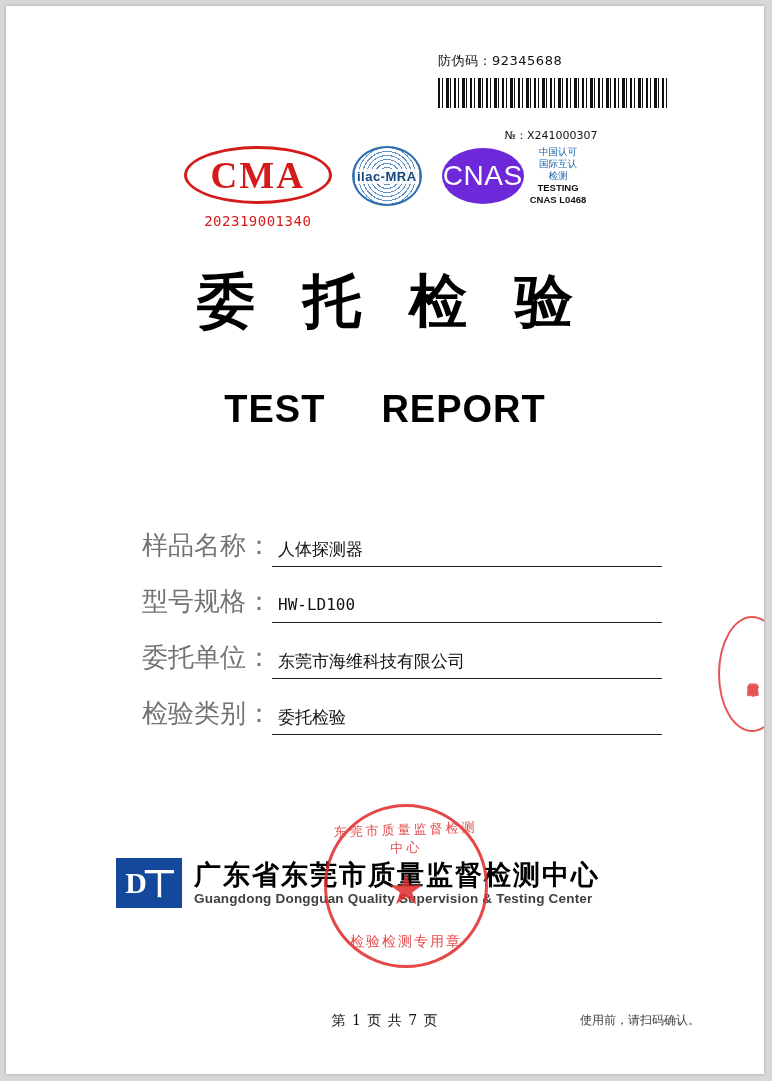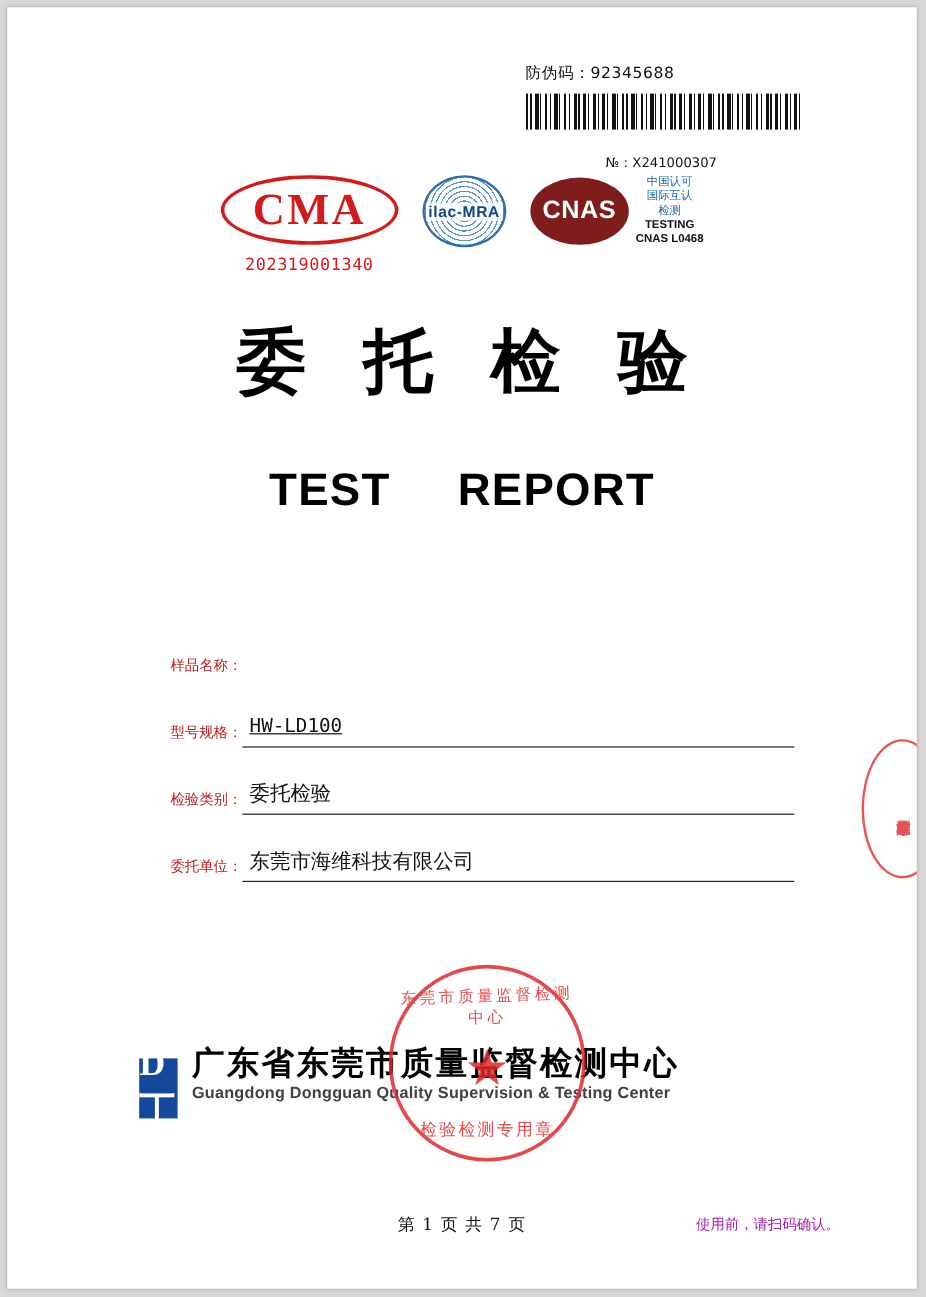--- a/index.html
+++ b/index.html
@@ -132,28 +132,28 @@
 
   .logo-cnas {
     display: flex;
     align-items: center;
     gap: 6px;
   }
   .cnas-oval {
     width: 82px;
     height: 56px;
     border-radius: 50%;
-    background: #7f1d1d;
+    background: #6d28d9;
     color: #fff;
     display: flex;
     align-items: center;
     justify-content: center;
     font-family: "Liberation Sans", sans-serif;
-    font-weight: bold;
-    font-size: 21px;
+    font-weight: normal;
+    font-size: 28px;
     letter-spacing: 0.5px;
   }
   .cnas-lines {
     font-size: 9.5px;
     line-height: 1.25;
     color: #111;
     font-family: "Liberation Sans", sans-serif;
     text-align: center;
   }
   .cnas-lines .cn { color: #1c63ad; }
@@ -195,64 +195,62 @@
     left: 136px;
     width: 520px;
   }
   .field {
     display: flex;
     align-items: flex-end;
     height: 56px;
   }
   .field-label {
     font-family: "DejaVu Serif", serif;
-    font-size: 12px;
-    color: #b91c1c;
+    font-size: 26px;
+    color: #737373;
     white-space: nowrap;
     padding-bottom: 4px;
   }
   .field-value {
     flex: 1;
     border-bottom: 1px solid #222;
     font-family: "DejaVu Serif", serif;
     font-size: 17px;
     color: #111;
     padding: 0 4px 5px 6px;
     min-height: 22px;
   }
   .field-value.mono {
     font-family: "DejaVu Sans Mono", monospace;
     font-size: 16px;
-    text-decoration: underline;
   }
 
   
   .org {
     position: absolute;
     top: 852px;
     left: 110px;
     width: 580px;
     display: flex;
     align-items: center;
     gap: 12px;
   }
   .org-mark {
-    width: 32px;
+    width: 66px;
     height: 50px;
     background: #14489c;
     color: #fff;
     font-family: "Liberation Serif", serif;
     font-weight: bold;
     font-size: 30px;
     display: flex;
     align-items: center;
     justify-content: center;
     letter-spacing: -2px;
     flex: none;
-    margin-top: 24px;
   }
   .org-text { text-align: left; }
   .org-cn {
     font-family: "DejaVu Serif", serif;
     font-weight: bold;
     font-size: 27px;
     color: #000;
     letter-spacing: 2px;
     line-height: 1.1;
   }
@@ -343,21 +341,21 @@
     background-image:
       repeating-linear-gradient(to right, #111 0 4px, #fff 4px 8px),
       repeating-linear-gradient(to bottom, #111 0 4px, rgba(255,255,255,0) 4px 8px);
     background-blend-mode: screen;
     border: 1px solid #fff;
   }
   .qr-note {
     margin-top: 4px;
     font-family: "DejaVu Serif", serif;
     font-size: 12px;
-    color: #a21caf;
+    color: #404040;
     white-space: nowrap;
   }
 
   .page-num {
     position: absolute;
     left: 0;
     top: 1006px;
     width: 100%;
     text-align: center;
     font-family: "DejaVu Serif", serif;
@@ -407,35 +405,36 @@
 
   <div class="title-cn">委托检验</div>
   <div class="title-en">
     <span>TEST</span><span class="gap"></span><span>REPORT</span>
   </div>
 
   <div class="fields">
 
     <div class="field">
       <span class="field-label">样品名称：</span>
+      <span class="field-value">人体探测器</span>
     </div>
 
     <div class="field">
       <span class="field-label">型号规格：</span>
       <span class="field-value mono">HW-LD100</span>
     </div>
 
     <div class="field">
+      <span class="field-label">委托单位：</span>
+      <span class="field-value">东莞市海维科技有限公司</span>
+    </div>
+
+    <div class="field">
       <span class="field-label">检验类别：</span>
       <span class="field-value">委托检验</span>
-    </div>
-
-    <div class="field">
-      <span class="field-label">委托单位：</span>
-      <span class="field-value">东莞市海维科技有限公司</span>
     </div>
 
   </div>
 
   <div class="side-stamp">广东省东莞市质量监督检测中心</div>
 
   <div class="org">
     <div class="org-mark">D丅</div>
     <div class="org-text">
       <div class="org-cn">广东省东莞市质量监督检测中心</div>

